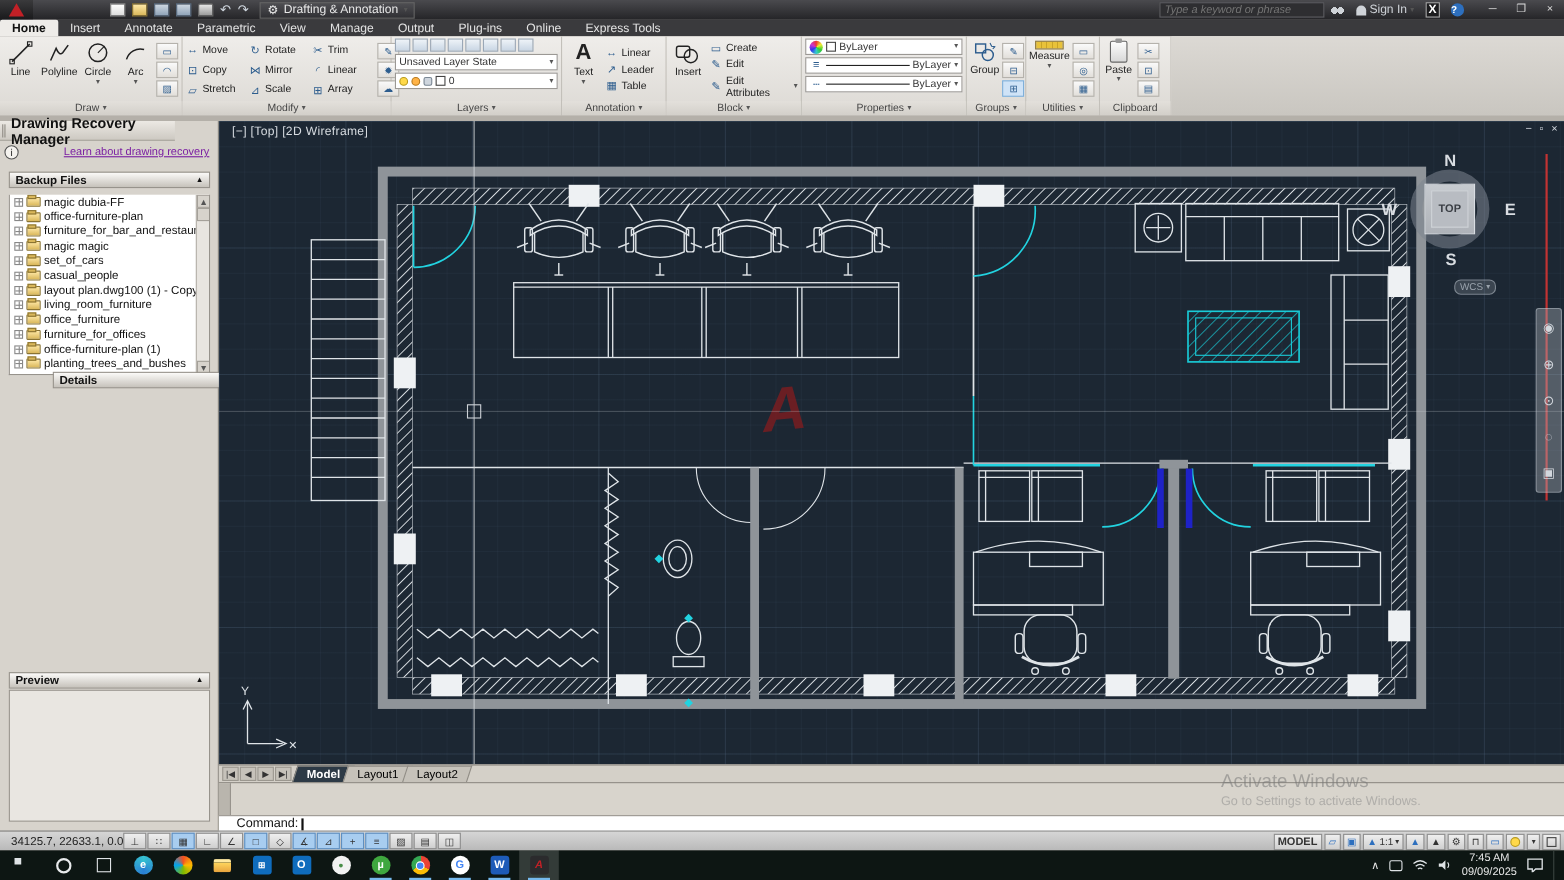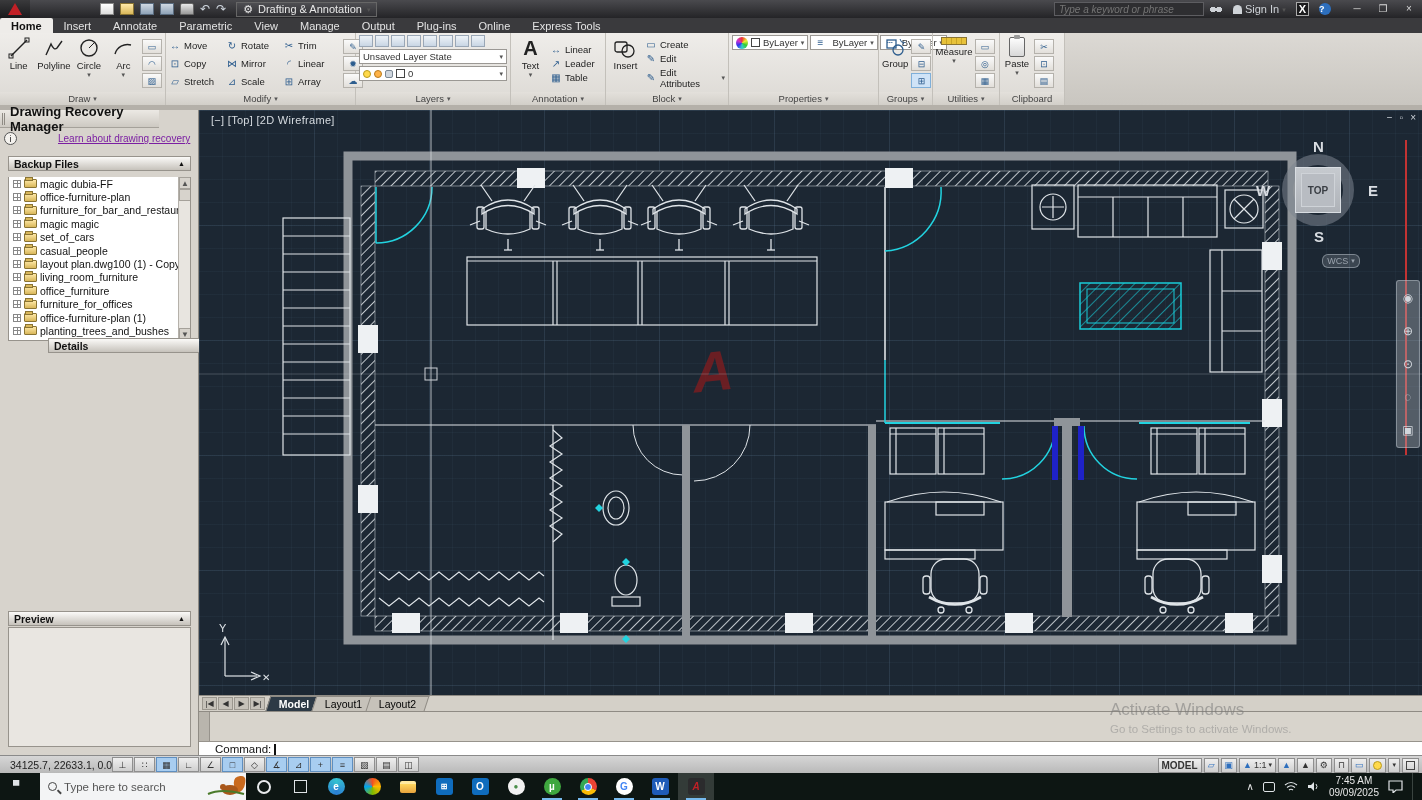--- a/index.html
+++ b/index.html
@@ -359,21 +359,21 @@
             </span>
         </div>
       </div>
       <div class="plabel">
           <span>Block</span>
           <span class="dd">▾</span>
         </div>
     </div>
 
     <div class="panel" style="width:150px">
-      <div class="pbody" style="flex-direction:row;gap:2px;">
+      <div class="pbody" style="flex-direction:column;gap:2px;">
         <div class="lddl">
             <span class="cwheel"></span>
             <span class="swatch"></span>
             <span style="flex:1">ByLayer</span>
             <span class="dd">▾</span>
           </div>
         <div class="lddl">
             <span class="micon">≡</span>
             <span class="propline"></span>
             <span>ByLayer</span>
@@ -807,30 +807,20 @@
       <span class="sbx">
           <span style="width:9px;height:9px;border:1px solid #444;display:inline-block;"></span>
         </span>
     </div>
   </div>
 
   <div class="abs taskbar">
     <div class="startb">
         <span class="wlogo"></span>
       </div>
-    <div class="tsearch">
-      <span class="mag"></span>
-      <span style="color:#555;">Type here to search</span>
-      <svg width="40" height="26" viewBox="0 0 40 26" style="position:absolute;right:0;top:0;">
-        <path d="M30,20 Q24,4 34,3 Q41,2 39,11 Q38,18 31,20 Z" fill="#c96a1e"></path>
-        <ellipse cx="24" cy="17" rx="8" ry="5" fill="#a9571a"></ellipse>
-        <circle cx="17" cy="14" r="3" fill="#a9571a"></circle>
-        <path d="M2,21 Q15,15 38,21" stroke="#4a7a2a" stroke-width="2" fill="none"></path>
-      </svg>
-    </div>
     <div class="ticon">
         <span style="width:14px;height:14px;border:2px solid #e8eaec;border-radius:50%;"></span>
       </div>
     <div class="ticon">
         <span style="width:13px;height:13px;border:1.5px solid #dfe3e6;"></span>
       </div>
     <div class="ticon">
         <span class="circ" style="background:conic-gradient(#35c1d0,#2a7fd4,#35c1d0);color:#fff;">e</span>
       </div>
     <div class="ticon">

